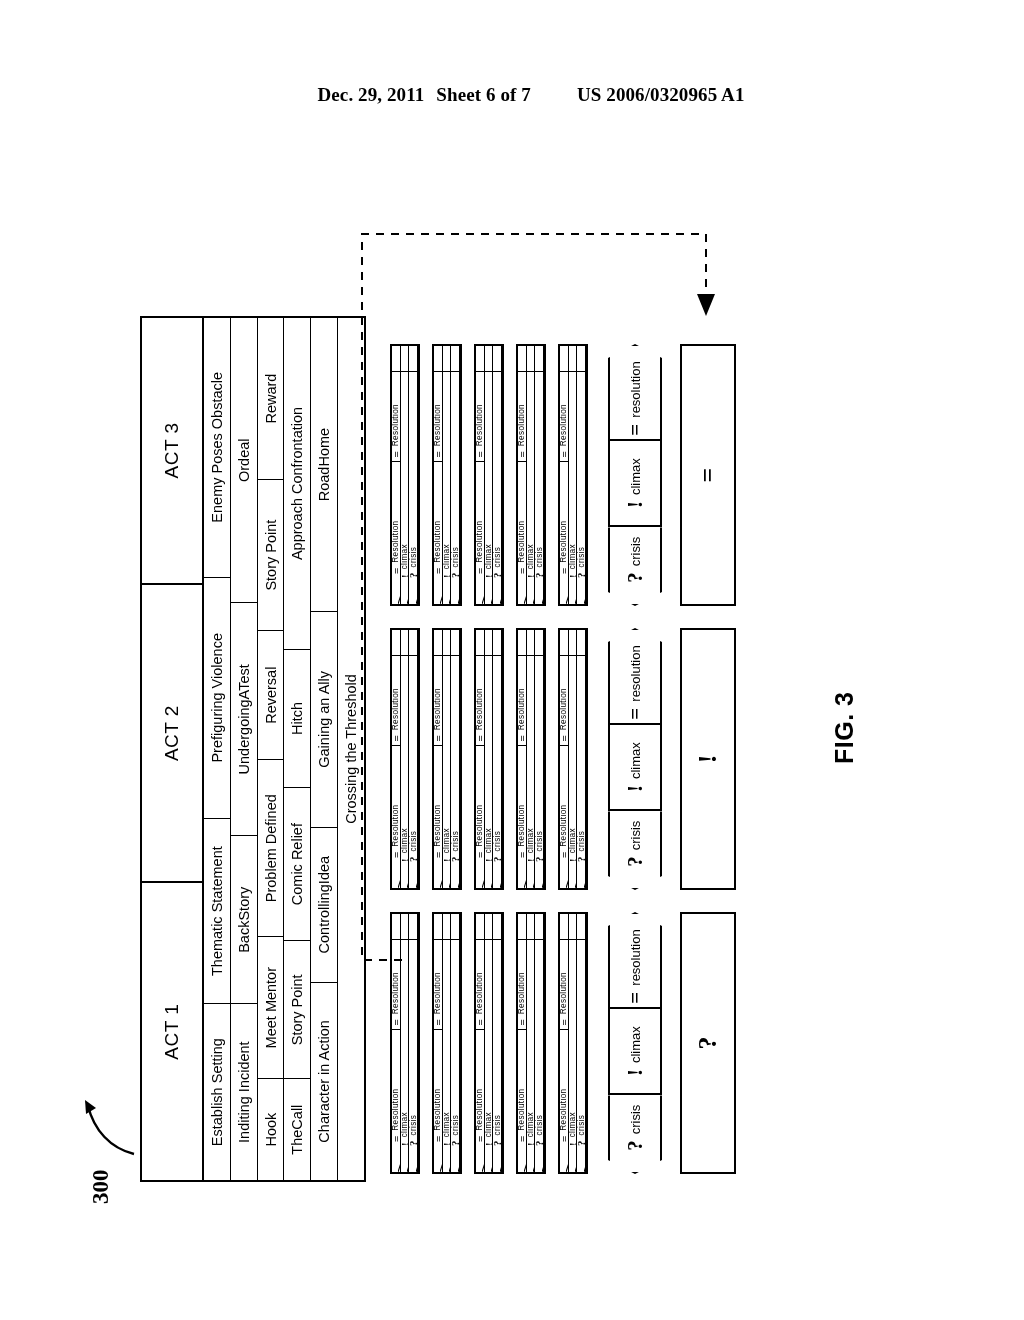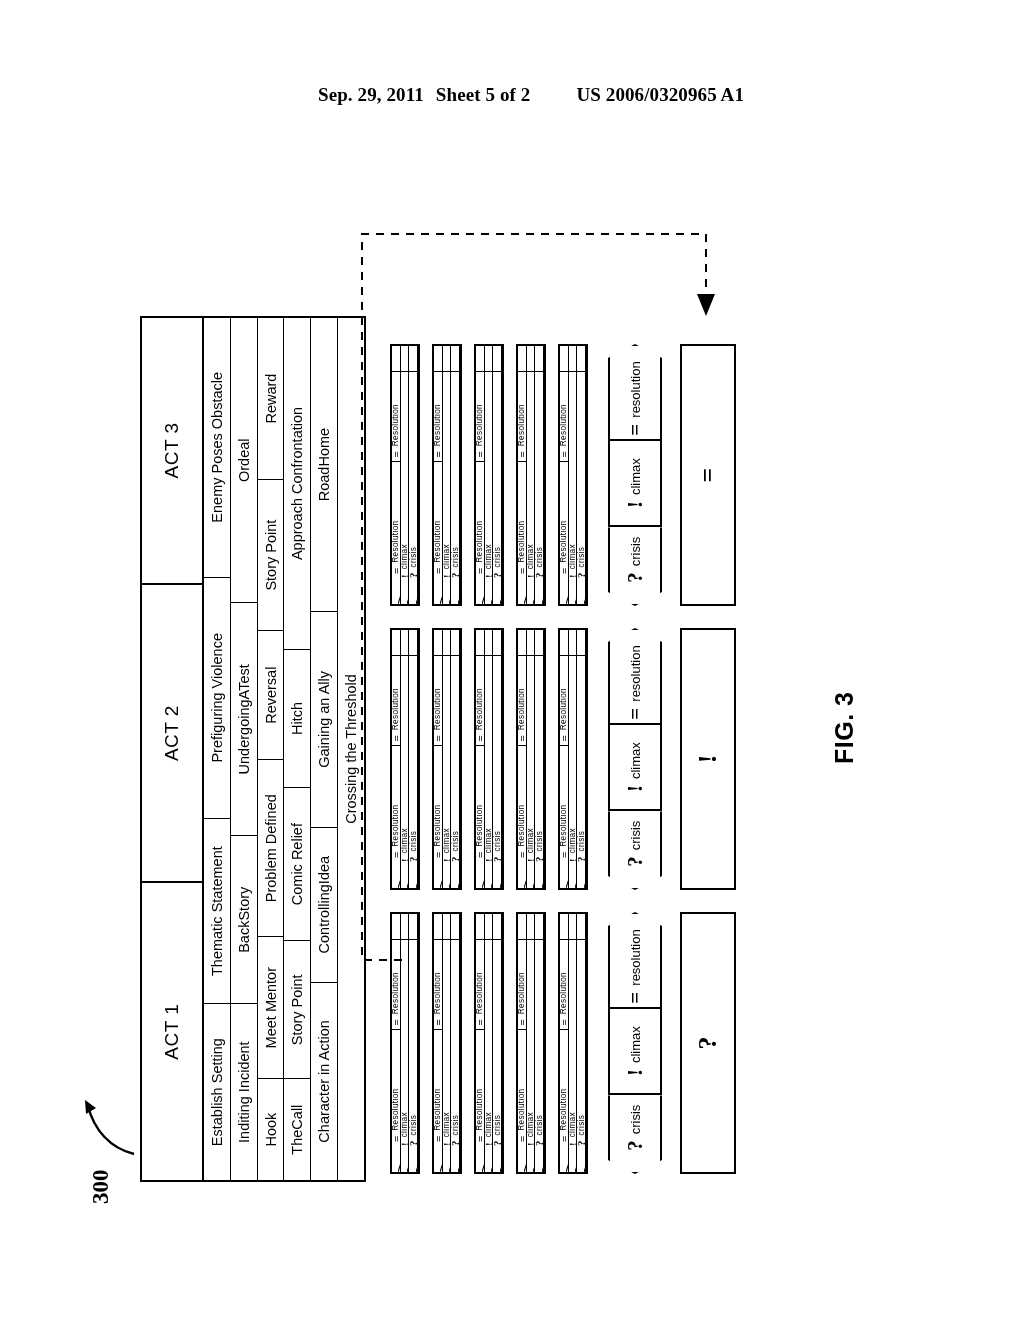--- a/index.html
+++ b/index.html
@@ -147,23 +147,23 @@
     position:absolute;left:418px;top:690px;
     font-family:"Liberation Sans", sans-serif;font-weight:bold;font-size:25px;
     letter-spacing:.5px;
   }
 </style>
 </head>
 <body>
 
 <div id="page-header">
   <span class="gap1"></span>
-  <span class="hdr-seg">Sep. 29, 2011</span>
+  <span class="hdr-seg">Dec. 29, 2011</span>
   <span class="gap2"></span>
-  <span class="hdr-seg">Sheet 5 of 2</span>
+  <span class="hdr-seg">Sheet 6 of 7</span>
   <span class="gap3"></span>
   <span class="hdr-seg">US 2006/0320965 A1</span>
 </div>
 
 <div id="figure-stage">
 
   <div id="ref-300">300</div>
   <svg id="ref-300-arrow" width="70" height="60" viewBox="0 0 70 60">
     <path d="M4 54 C 10 30, 28 14, 52 8" fill="none" stroke="#000" stroke-width="2.4"></path>
     <polygon points="58,5 44,6 50,16" fill="#000"></polygon>

